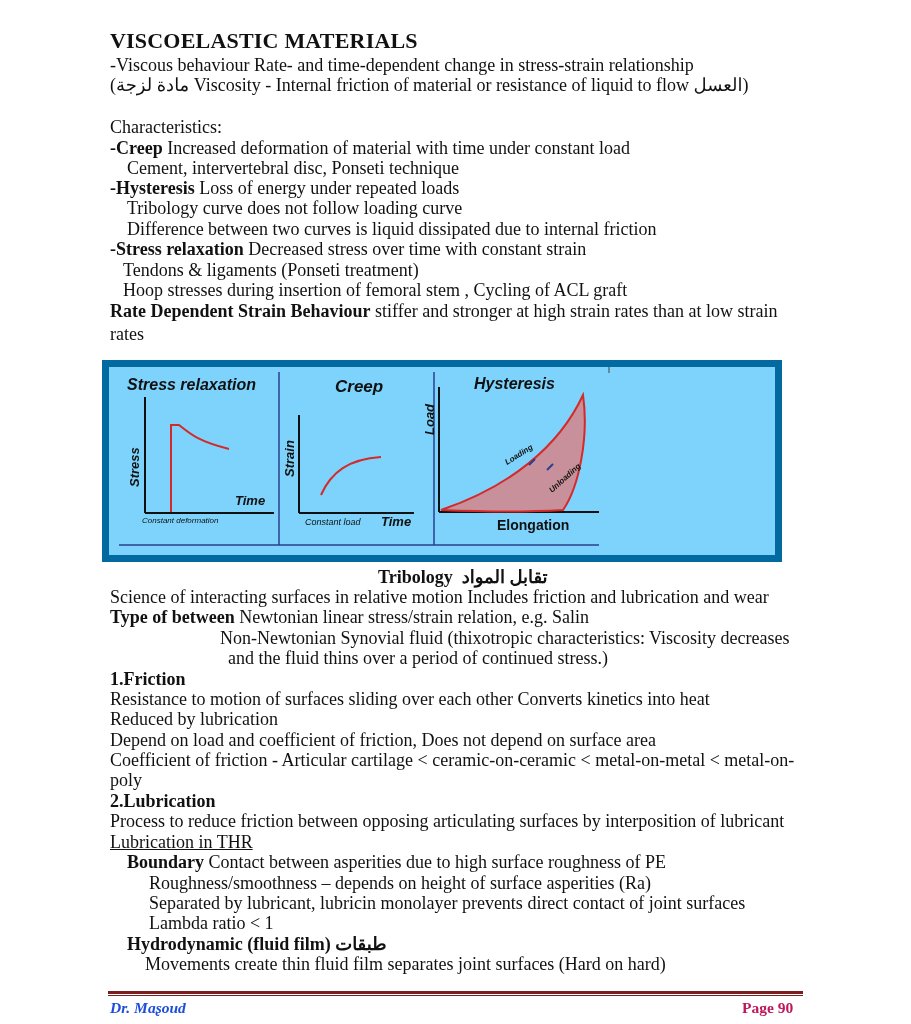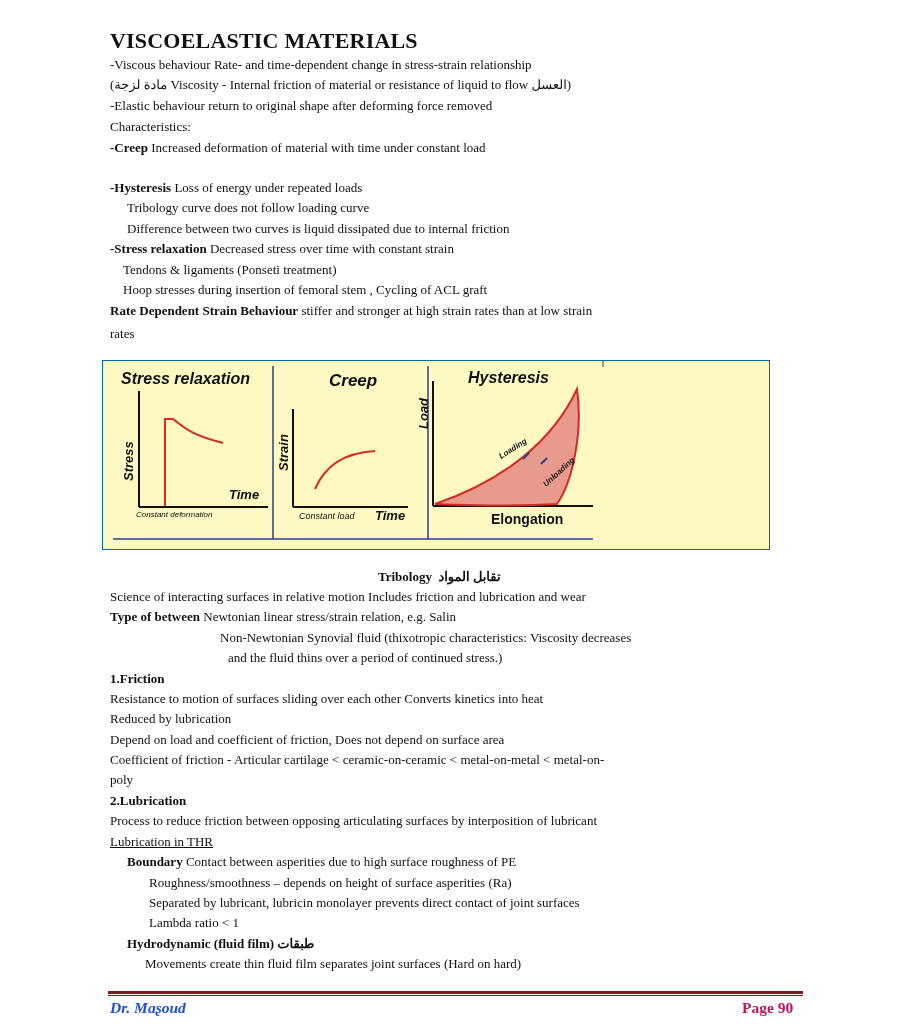--- a/index.html
+++ b/index.html
@@ -1,44 +1,44 @@
 <!DOCTYPE html>
 <html><head>
 <meta charset="utf-8">
 <style>
   html, body { margin:0; padding:0; background:#ffffff; }
   body { width:911px; height:1024px; position:relative; overflow:hidden;
          font-family:"Liberation Serif", "DejaVu Serif", serif; color:#111; }
   .page { position:absolute; left:0; top:0; width:911px; height:1024px;padding-left:45px; }
-  .ln { position:absolute; left:110px; font-size:13px; line-height:20px; white-space:nowrap; }
+  .ln { position:absolute; left:110px; font-size:18px; line-height:20px; white-space:nowrap; }
   .title { position:absolute; left:110px; top:28px; font-size:22px; font-weight:bold; letter-spacing:0.2px; }
   b { font-weight:bold; }
   .ul { text-decoration:underline; }
-  .figure { position:absolute; left:102px; top:360px; width:666px; height:188px; border:1px solid #0369a1; background:#fef9c3; }
+  .figure { position:absolute; left:102px; top:360px; width:666px; height:188px; border:7px solid #0369a1; background:#7dd3fc; }
   .fig-svg { position:absolute; left:0; top:0; }
   .footer-line1 { position:absolute; left:108px; top:991px; width:695px; height:3px; background:#7a1f1f; }
   .footer-line2 { position:absolute; left:108px; top:995px; width:695px; height:1px; background:#7a1f1f; }
   .footer-left { position:absolute; left:110px; top:999px; font-size:15.5px; font-weight:bold; font-style:italic; color:#1d4ed8; }
   .footer-right { position:absolute; left:742px; top:999px; font-size:15.5px; font-weight:bold; color:#be185d; }
   .sans { font-family:"Liberation Sans", "DejaVu Sans", sans-serif; }
 </style>
 </head>
 <body>
 
 <div class="page">
 
   <div class="title">VISCOELASTIC MATERIALS</div>
 
   <div class="ln" style="top:55px">-Viscous behaviour Rate- and time-dependent change in stress-strain relationship</div>
   <div class="ln" style="top:75px">(مادة لزجة Viscosity - Internal friction of material or resistance of liquid to flow العسل)</div>
-  <div class="ln" style="top:96px">-Elastic behaviour return to original shape after deforming force removed</div>
 
   <div class="ln" style="top:117px; font-weight:normal">Characteristics:</div>
 
   <div class="ln" style="top:138px"><b>-Creep</b><span> Increased deformation of material with time under constant load</span></div>
+  <div class="ln" style="top:158px; left:127px">Cement, intervertebral disc, Ponseti technique</div>
 
   <div class="ln" style="top:178px"><b>-Hysteresis</b><span> Loss of energy under repeated loads</span></div>
   <div class="ln" style="top:198px; left:127px">Tribology curve does not follow loading curve</div>
   <div class="ln" style="top:219px; left:127px">Difference between two curves is liquid dissipated due to internal friction</div>
 
   <div class="ln" style="top:239px"><b>-Stress relaxation</b><span> Decreased stress over time with constant strain</span></div>
   <div class="ln" style="top:260px; left:123px">Tendons &amp; ligaments (Ponseti treatment)</div>
   <div class="ln" style="top:280px; left:123px">Hoop stresses during insertion of femoral stem , Cycling of ACL graft</div>
 
   <div class="ln" style="top:301px"><b>Rate Dependent Strain Behaviour</b><span> stiffer and stronger at high strain rates than at low strain</span></div>

